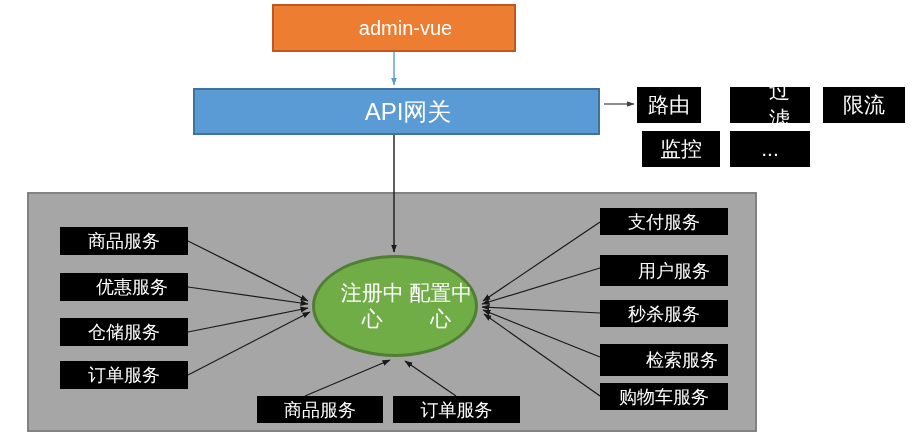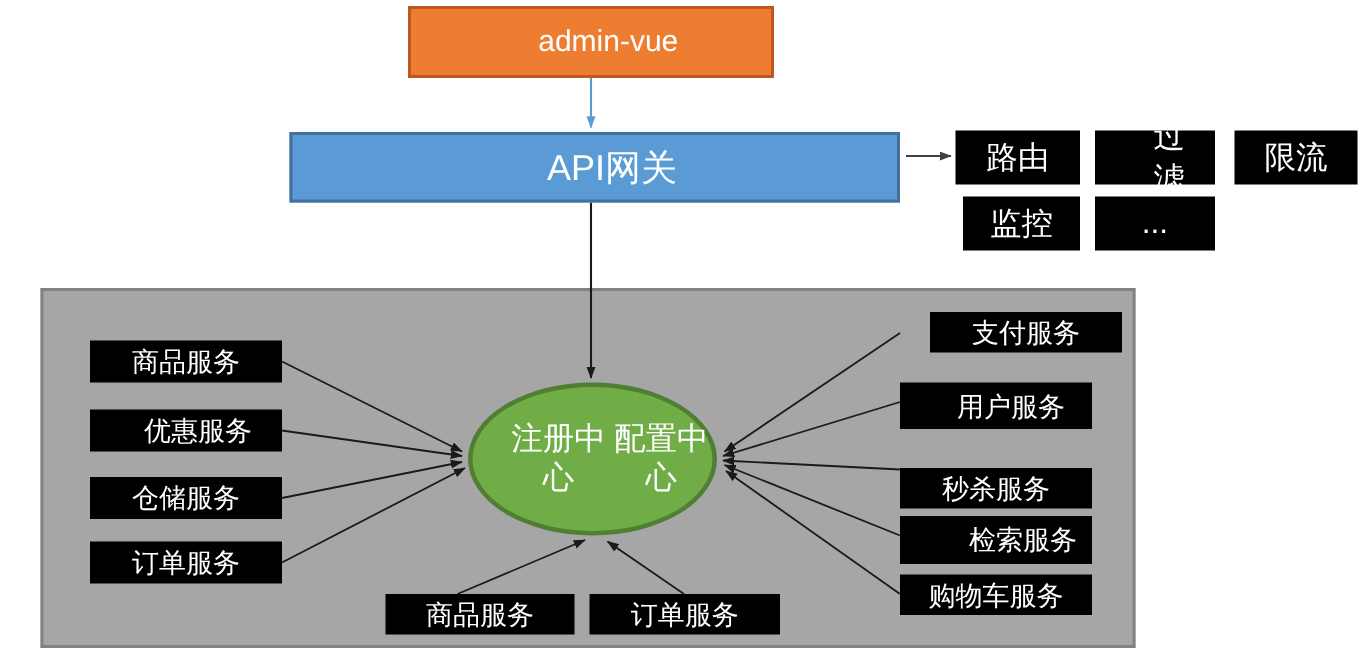--- a/index.html
+++ b/index.html
@@ -89,21 +89,21 @@
   </svg>
 
   <div class="abs node frontend-box">
     <span>admin-vue</span>
   </div>
 
   <div class="abs node gateway-box">
     <span>API网关</span>
   </div>
 
-  <div class="abs feature-box" style="left:637px;top:87px;width:83px;">
+  <div class="abs feature-box" style="left:637px;top:87px;width:64px;">
     <span>路由</span>
   </div>
   <div class="abs feature-box" style="left:730px;top:87px;width:80px;padding-left:39px;">
     <span>过滤</span>
   </div>
   <div class="abs feature-box" style="left:823px;top:87px;width:82px;">
     <span>限流</span>
   </div>
   <div class="abs feature-box" style="left:642px;top:131px;width:78px;">
     <span>监控</span>
@@ -123,27 +123,27 @@
   <div class="abs service-box" style="left:60px;top:273px;padding-left:16px;">
     <span>优惠服务</span>
   </div>
   <div class="abs service-box" style="left:60px;top:318px;">
     <span>仓储服务</span>
   </div>
   <div class="abs service-box" style="left:60px;top:361px;">
     <span>订单服务</span>
   </div>
 
-  <div class="abs service-box" style="left:600px;top:208px;height:27px;margin-left:20px;">
+  <div class="abs service-box" style="left:600px;top:208px;height:27px;">
     <span>支付服务</span>
   </div>
   <div class="abs service-box" style="left:600px;top:255px;height:31px;padding-left:20px;">
     <span>用户服务</span>
   </div>
-  <div class="abs service-box" style="left:600px;top:312px;height:27px;">
+  <div class="abs service-box" style="left:600px;top:300px;height:27px;">
     <span>秒杀服务</span>
   </div>
   <div class="abs service-box" style="left:600px;top:344px;height:32px;padding-left:36px;">
     <span>检索服务</span>
   </div>
   <div class="abs service-box" style="left:600px;top:383px;height:27px;">
     <span>购物车服务</span>
   </div>
 
   <div class="abs service-box" style="left:257px;top:396px;width:126px;height:27px;">

